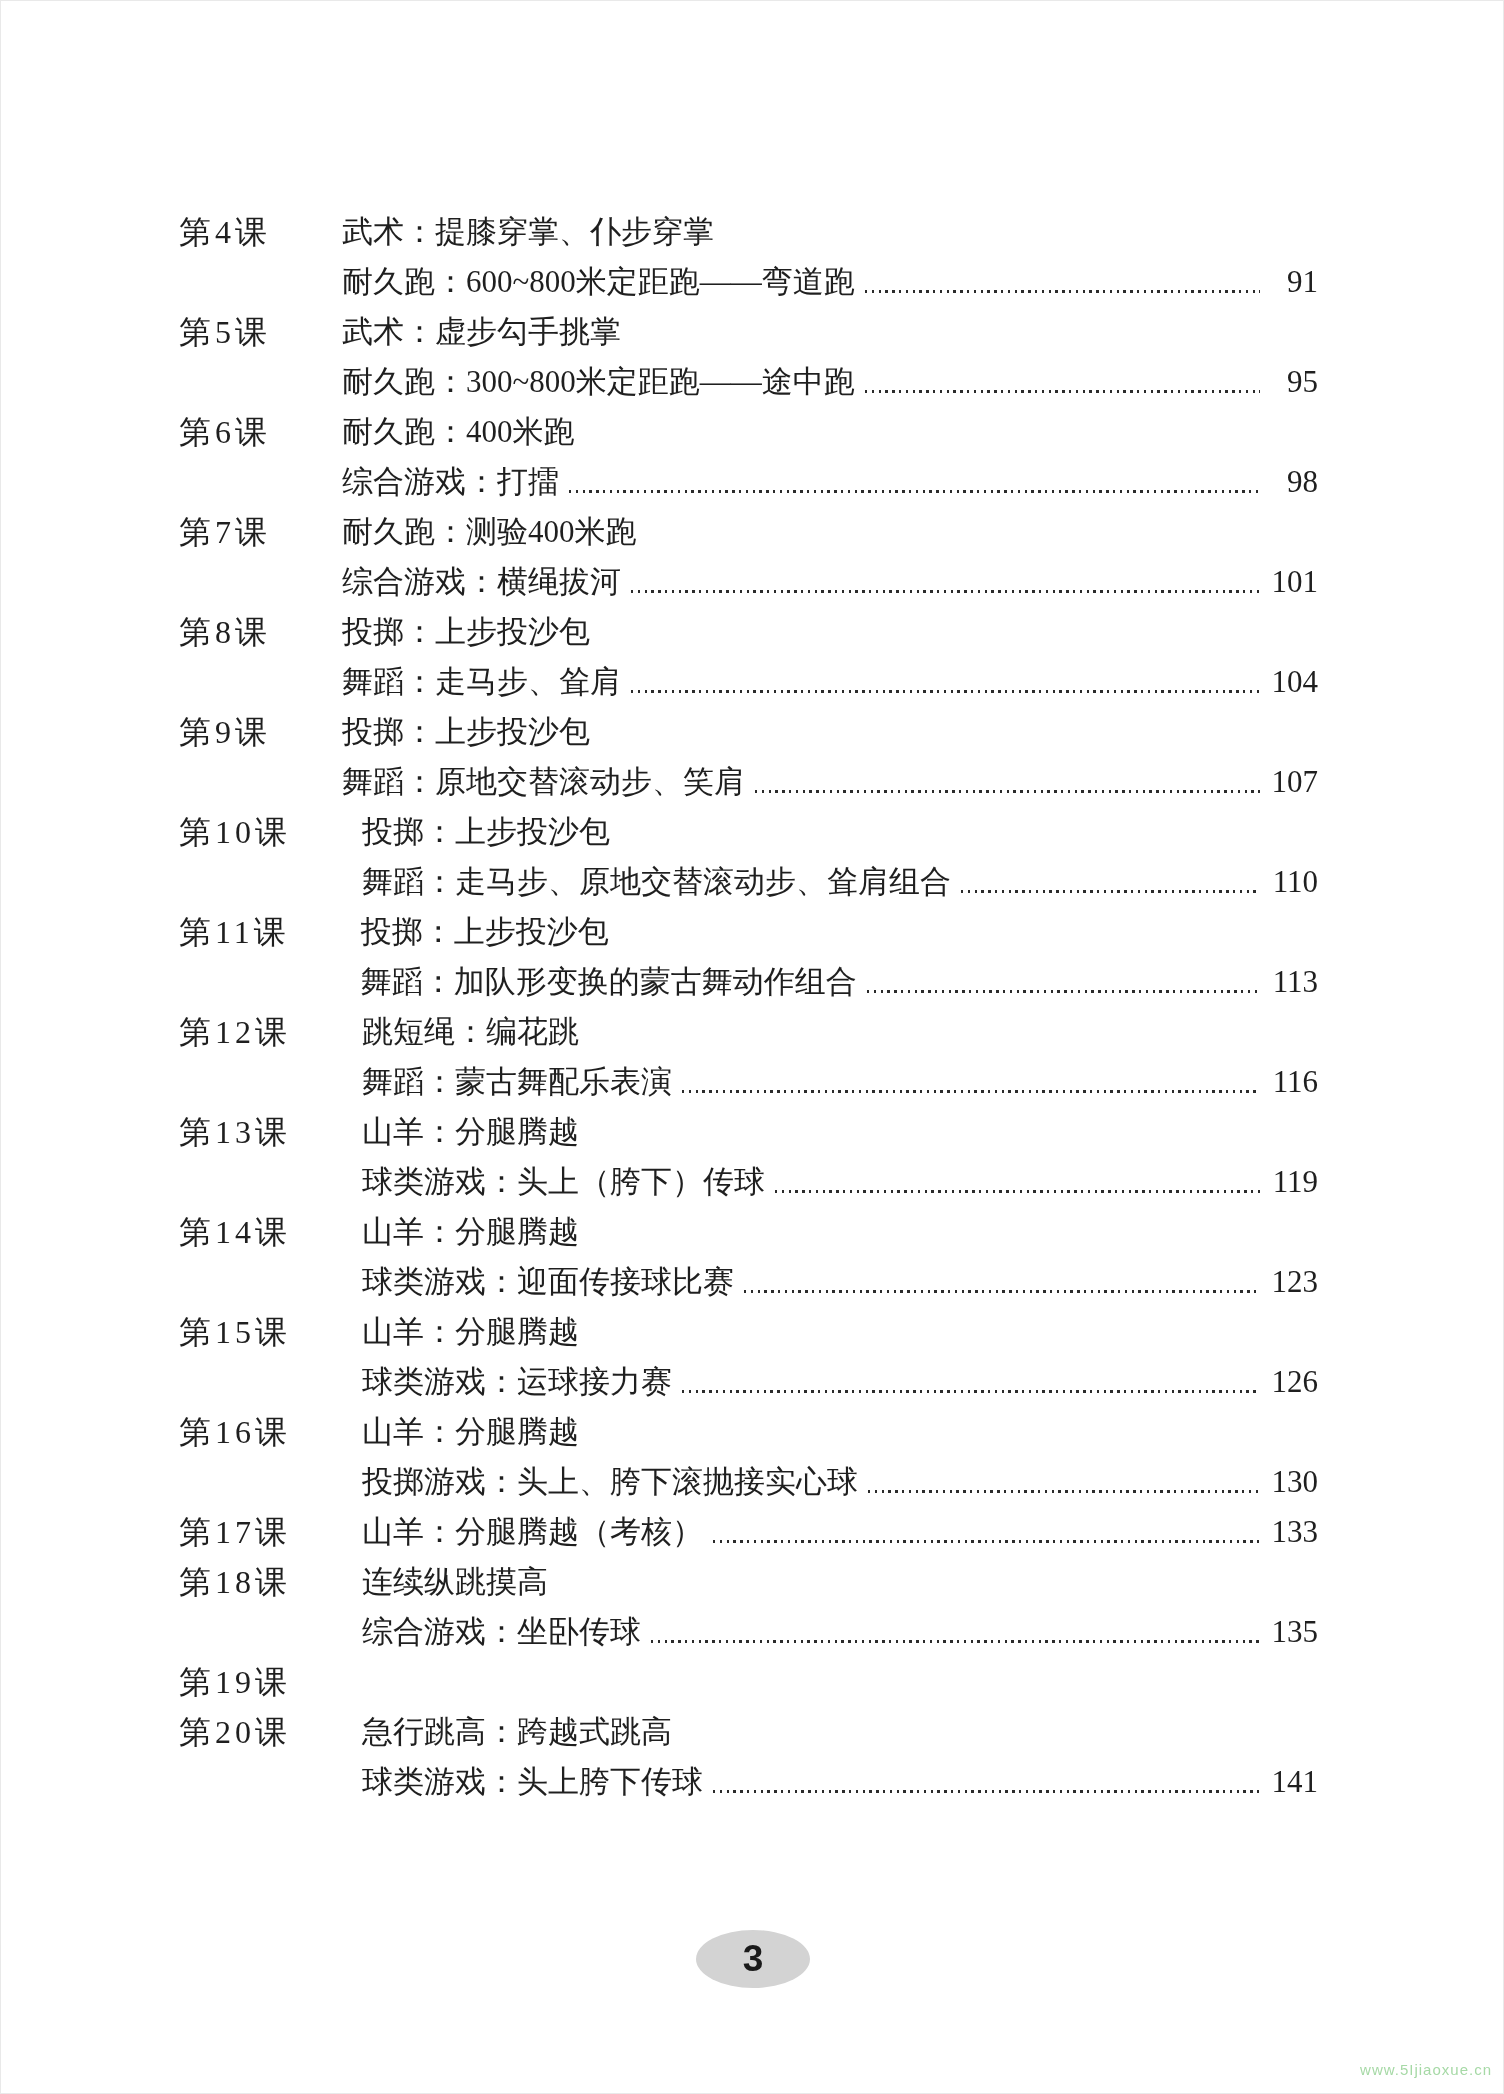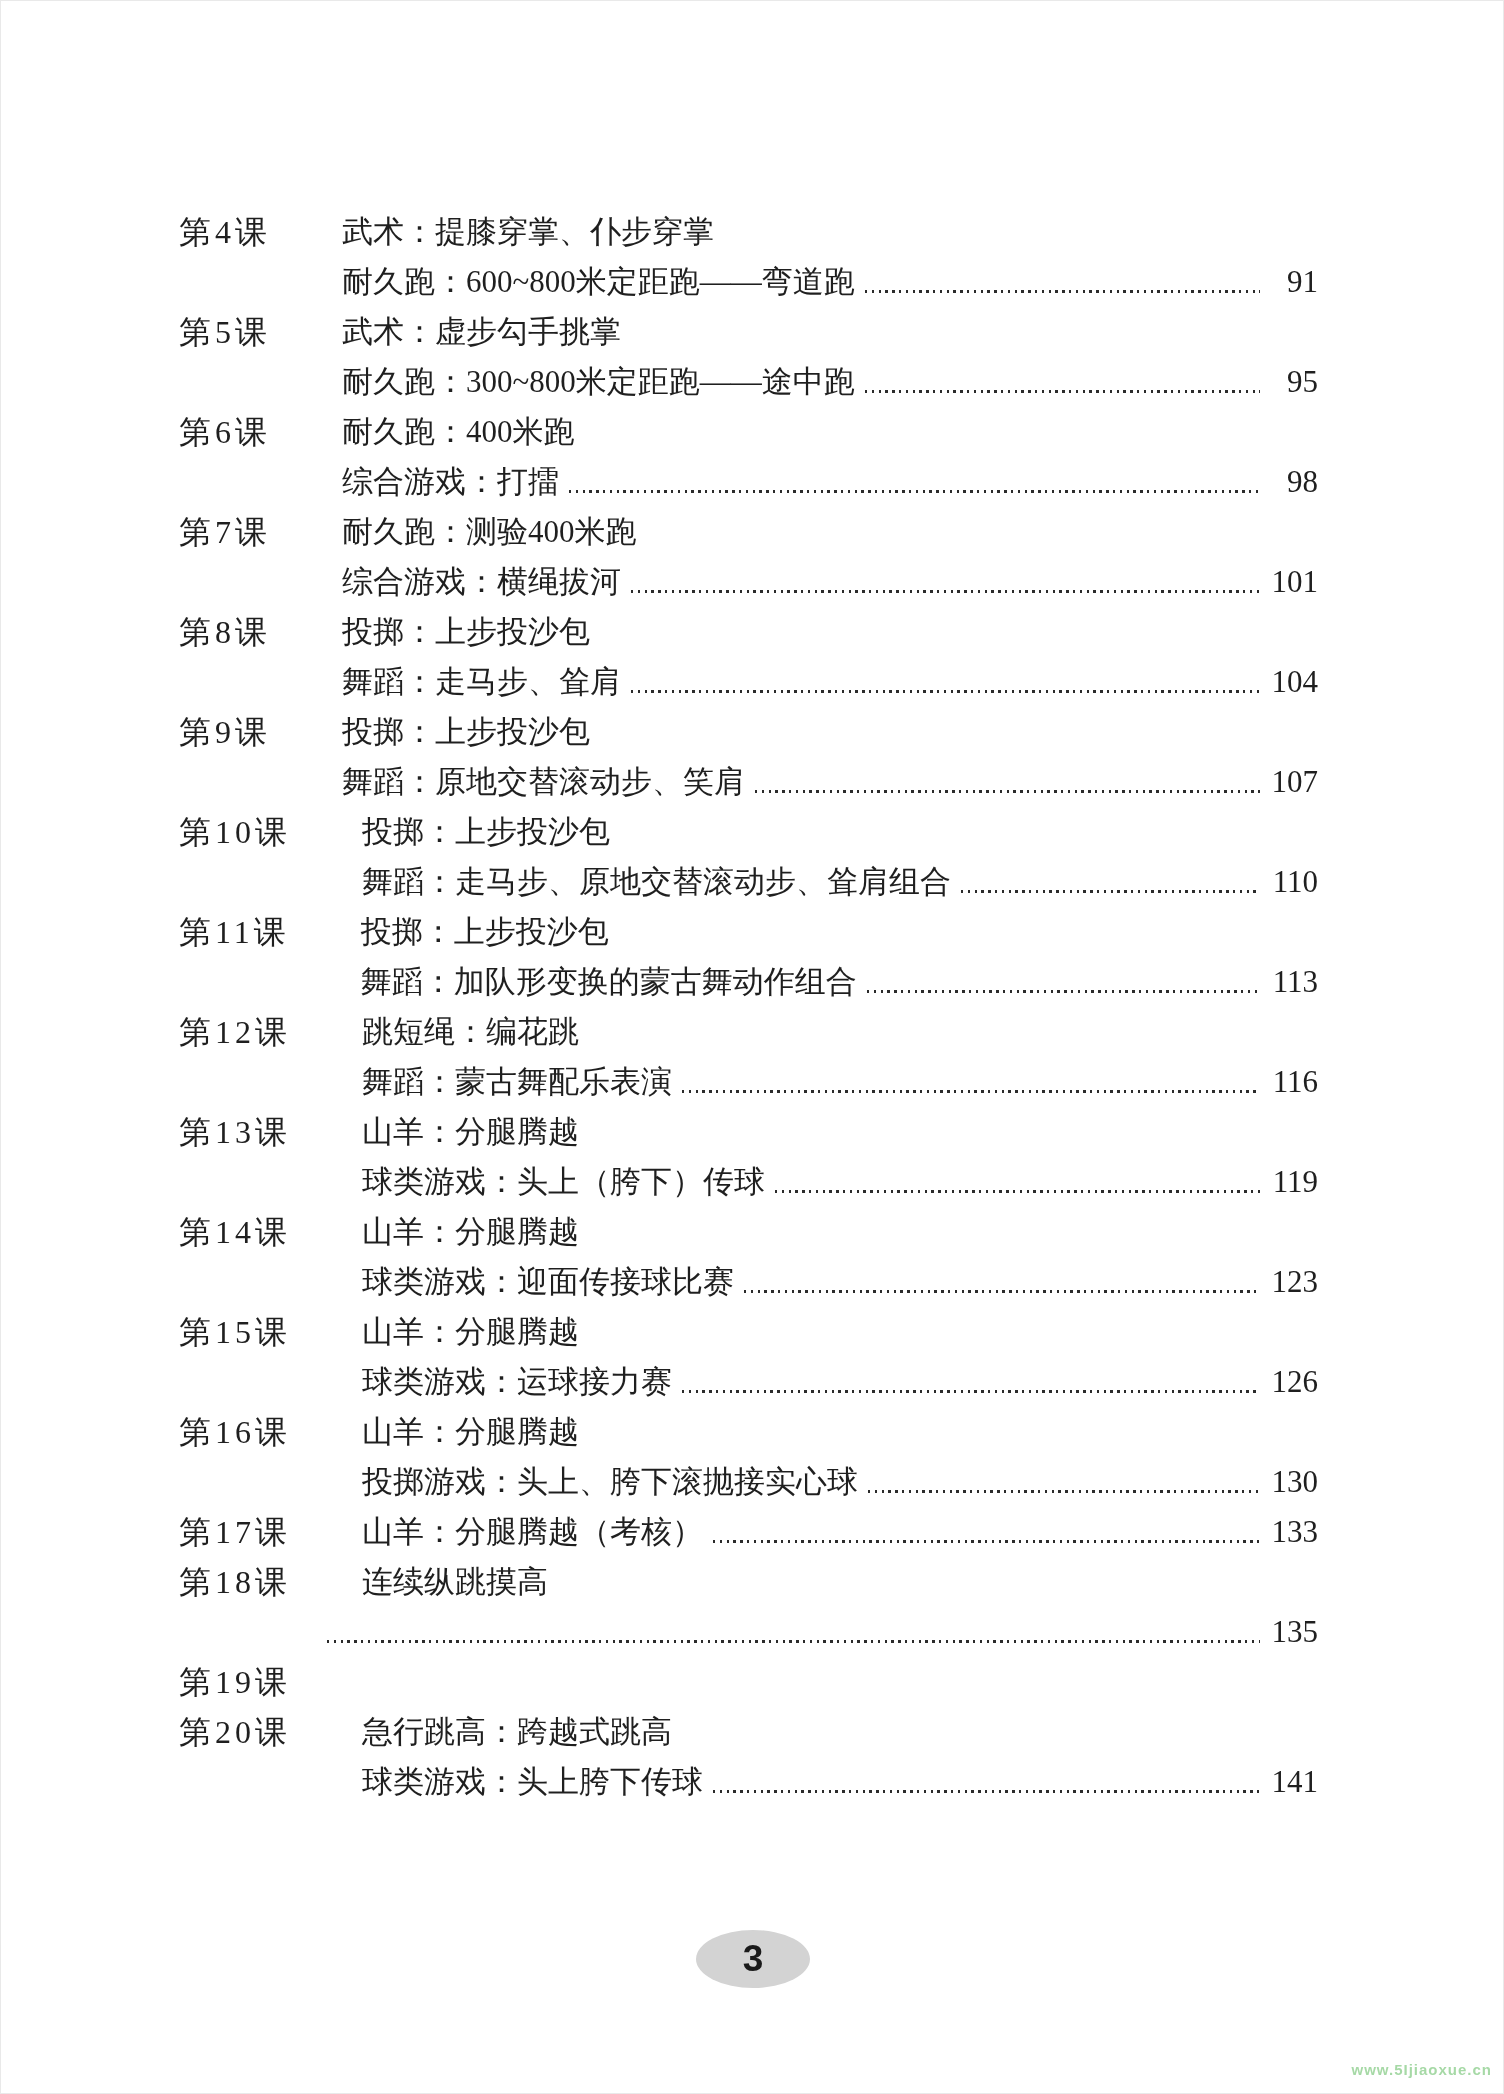--- a/index.html
+++ b/index.html
@@ -57,21 +57,21 @@
     font-family:"Liberation Sans","DejaVu Sans",sans-serif;
     font-weight:bold;
     font-size:37px;
     color:#1a1a1a;
   }
   .watermark {
     position:absolute;
     right:12px; bottom:16px;
     font-family:"Liberation Sans","DejaVu Sans",sans-serif;
     font-size:15px;
-    font-weight:bold;
+    font-weight:normal;
     letter-spacing:1px;
     color:#a6d9a6;
   }
 </style>
 </head>
 <body>
 
 <div class="page">
 
   <main class="toc" id="toc">
@@ -296,20 +296,21 @@
 
     <section class="lesson">
       <div class="label">第18课</div>
       <div class="lines">
     <div class="line nopage">
       <span class="txt">连续纵跳摸高</span>
 
     </div>
 
     <div class="line">
+      <span class="txt">综合游戏：坐卧传球</span>
       <span class="leader"></span>
       <span class="pg">135</span>
     </div>
   </div>
     </section>
 
     <section class="lesson">
       <div class="label">第19课</div>
     </section>
 

